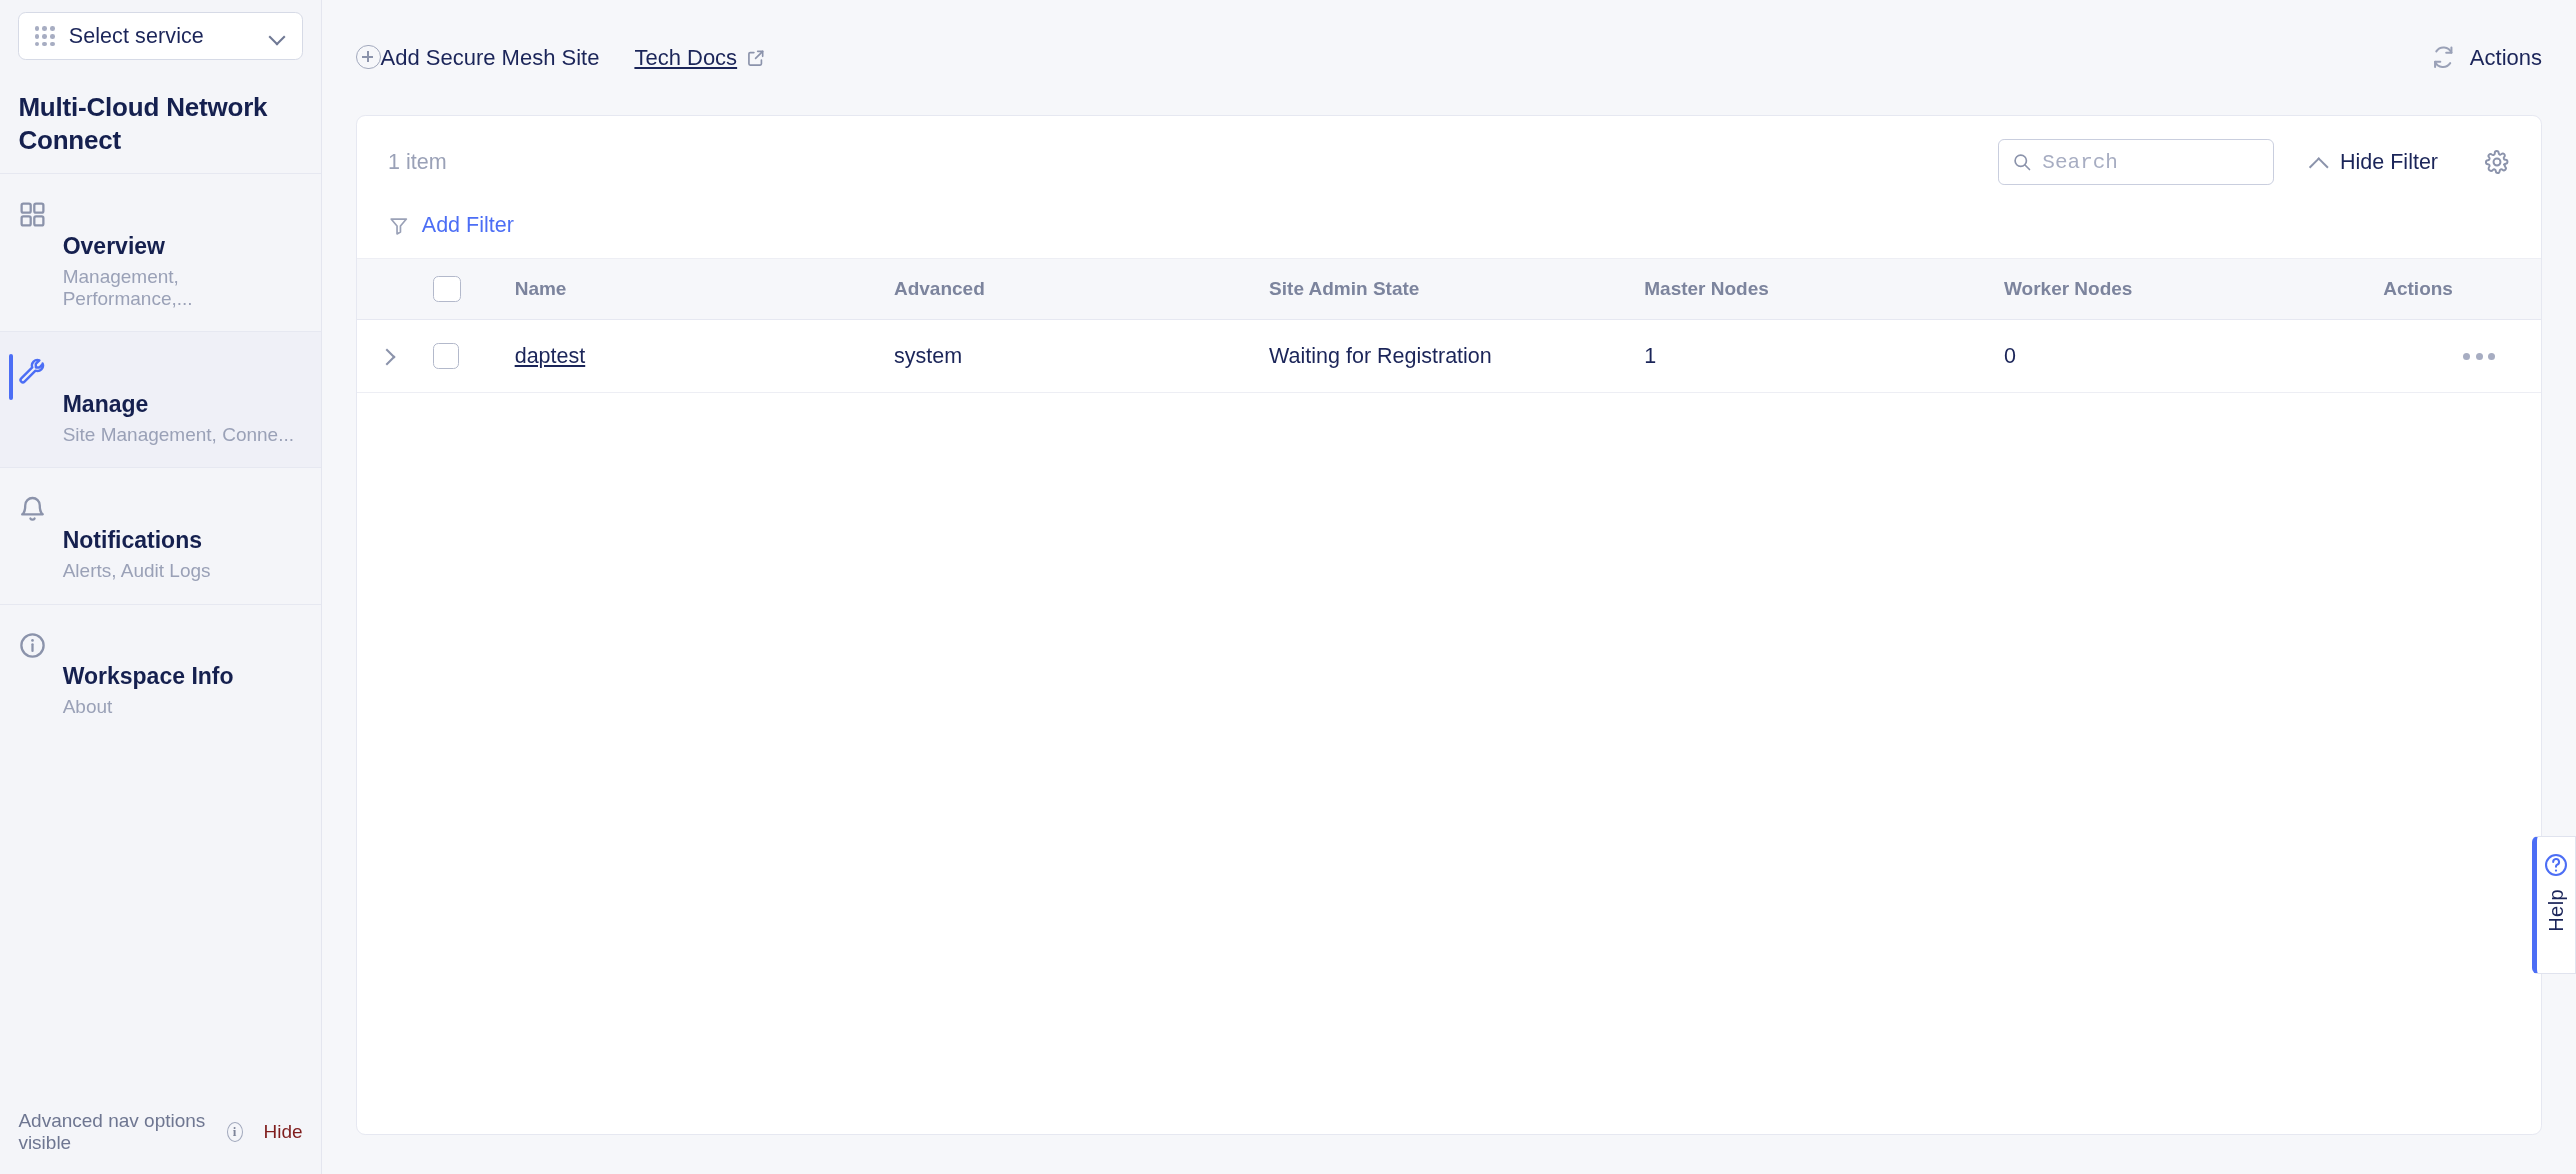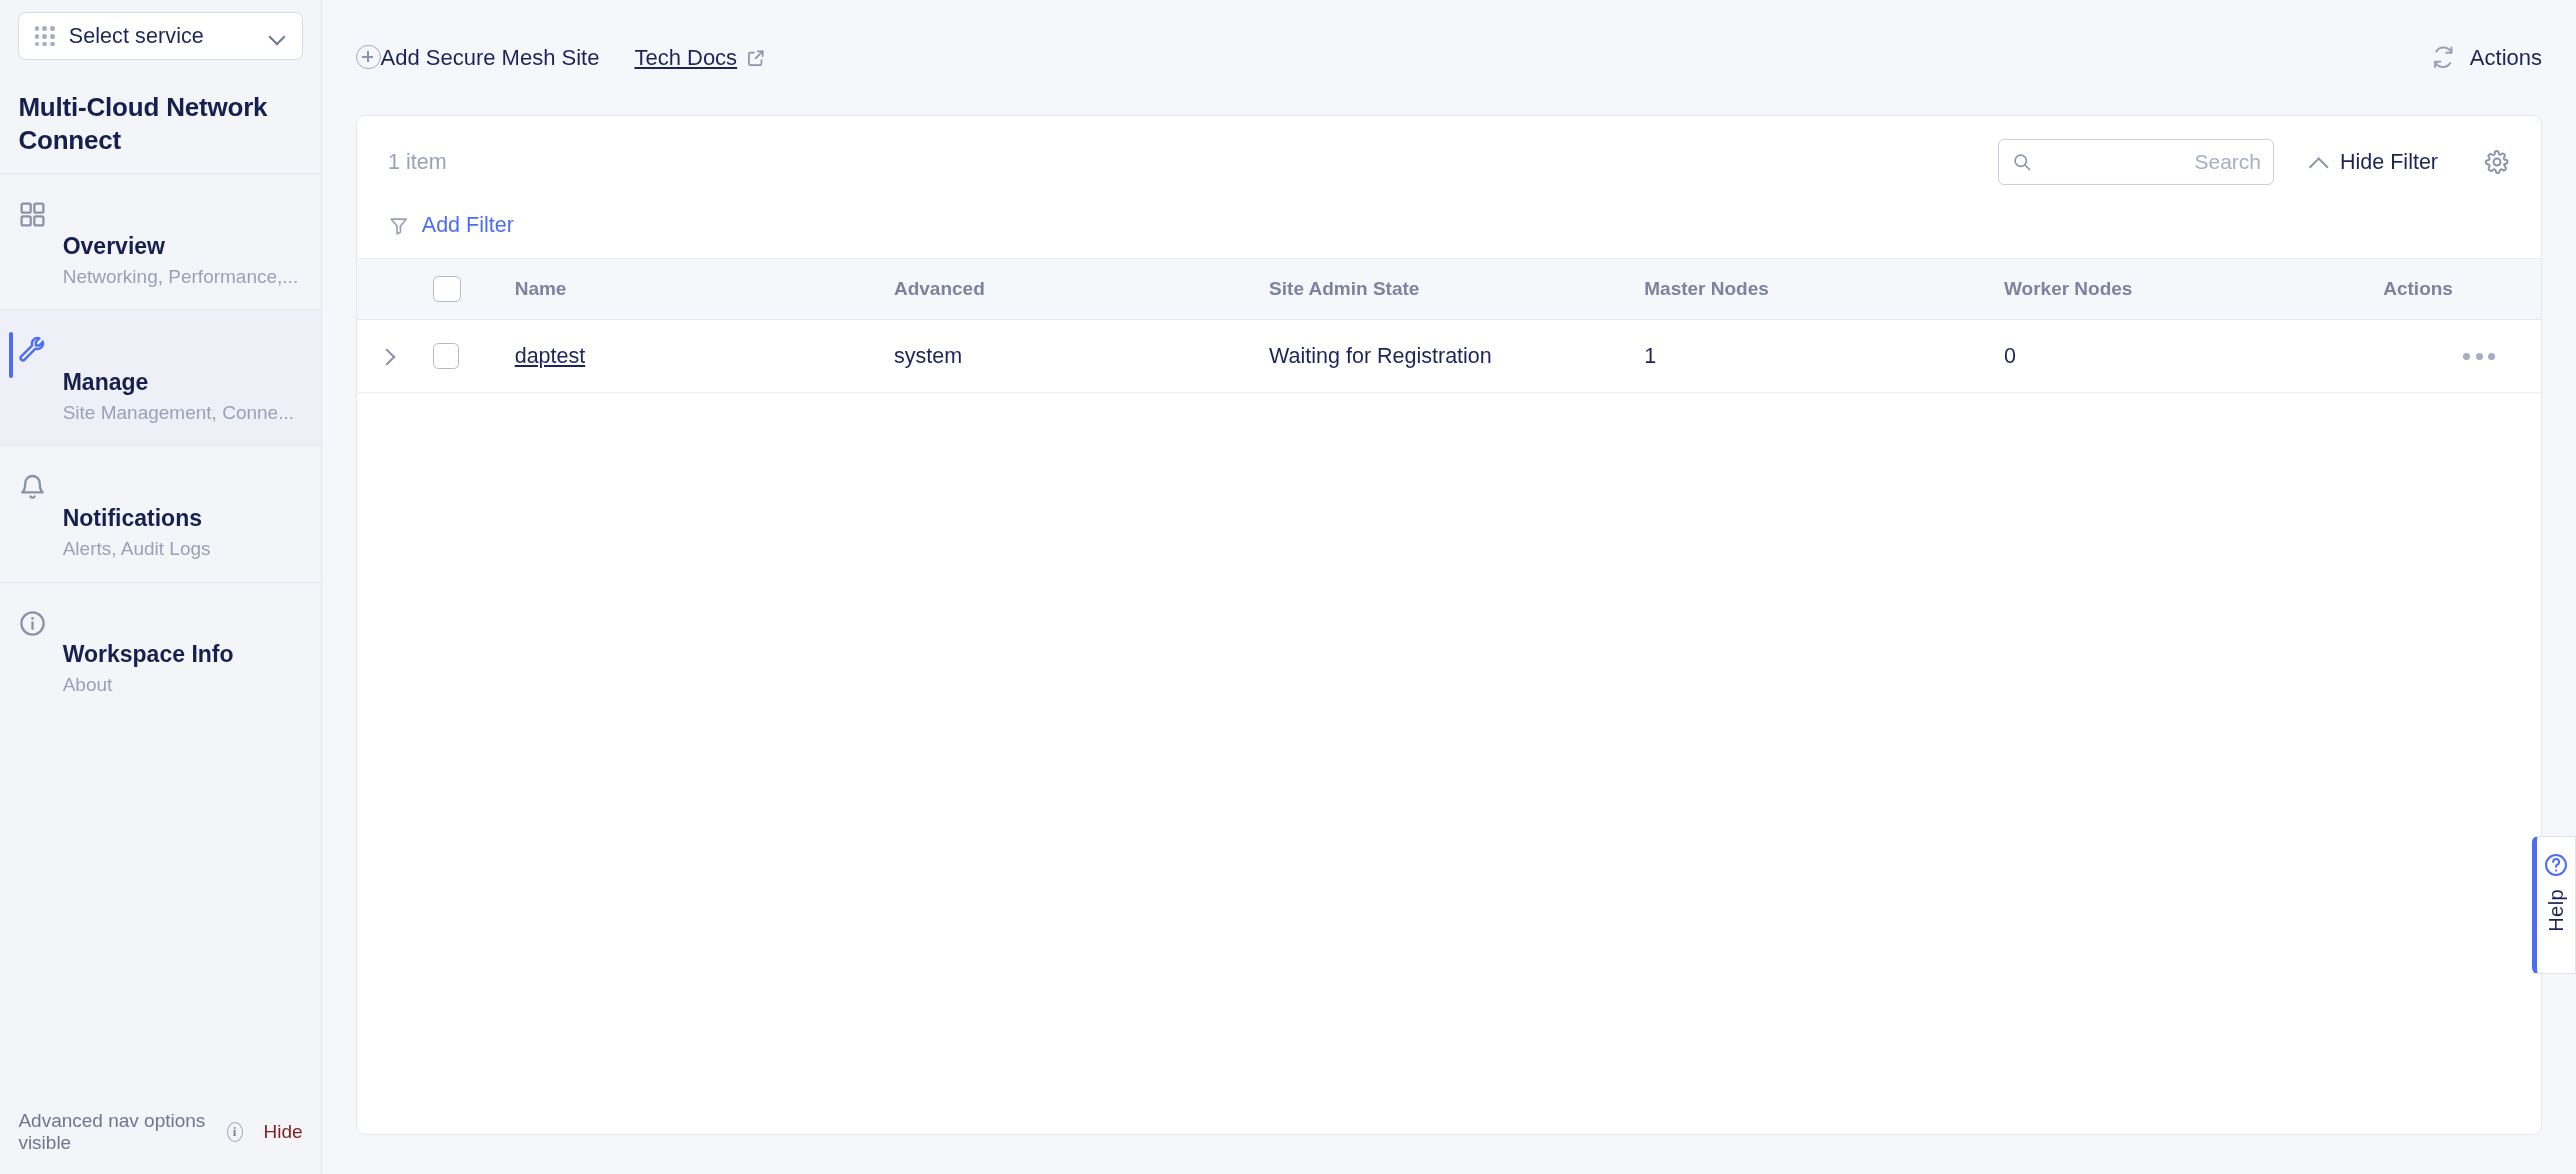--- a/index.html
+++ b/index.html
@@ -118,21 +118,21 @@
   .ch-spacer { flex: 1; }
   .search-box {
     width: 276px; height: 46px; border: 1.5px solid #c9cede; border-radius: 6.1px;
     display: flex; align-items: center; gap: 10.7px; padding: 0 12.3px;
     background: #fff;
   }
   .search-ico { width: 20px; height: 20px; color: #8b93ab; flex: 0 0 20px; }
   .search-ico svg { width: 20px; height: 20px; display:block; }
   .search-input {
     border: none; outline: none; font-size: 21px; color: #0f766e;
-    font-family: Liberation Sans, sans-serif; width: 100%; background: transparent; text-align: right;
+    font-family: Liberation Mono, monospace; width: 100%; background: transparent;
   }
   .search-input::placeholder { color: #a7adc2; }
   .hide-filter { display: flex; align-items: center; gap: 12.3px; margin-left: 35px; cursor: pointer; }
   .chev-up { width: 18.4px; height: 18.4px; position: relative; flex:0 0 18.4px; }
   .chev-up:before {
     content:""; position:absolute; left:2.3px; top:7px; width: 11.5px; height: 11.5px;
     border-left: 2.3px solid #8b93ab; border-top: 2.3px solid #8b93ab;
     transform: rotate(45deg);
   }
   .hf-label { font-size: 21.5px; color: #1b2559; }
@@ -232,21 +232,21 @@
         <span class="nav-ico">
           <svg viewBox="0 0 24 24" fill="none" stroke="currentColor" stroke-width="1.9">
             <rect x="3" y="3" width="7.5" height="7.5" rx="1.4"></rect>
             <rect x="13.5" y="3" width="7.5" height="7.5" rx="1.4"></rect>
             <rect x="3" y="13.5" width="7.5" height="7.5" rx="1.4"></rect>
             <rect x="13.5" y="13.5" width="7.5" height="7.5" rx="1.4"></rect>
           </svg>
         </span>
         <span class="nav-texts">
           <span class="nav-title">Overview</span>
-          <span class="nav-sub">Networking, Performance,...</span>
+          <span class="nav-sub">Management, Performance,...</span>
         </span>
       </div>
 
       <div class="nav-item active">
         <span class="active-bar"></span>
         <span class="nav-ico">
           <svg viewBox="0 0 24 24" fill="none" stroke="currentColor" stroke-width="2" stroke-linecap="round" stroke-linejoin="round">
             <path d="M20.4 4.6a4.6 4.6 0 0 1-5.9 5.9L5.4 19.6a1.9 1.9 0 0 1-2.7-2.7l9.1-9.1a4.6 4.6 0 0 1 5.9-5.9l-3 3 .1 2.9 2.9.1 2.7-2.9z"></path>
           </svg>
         </span>

